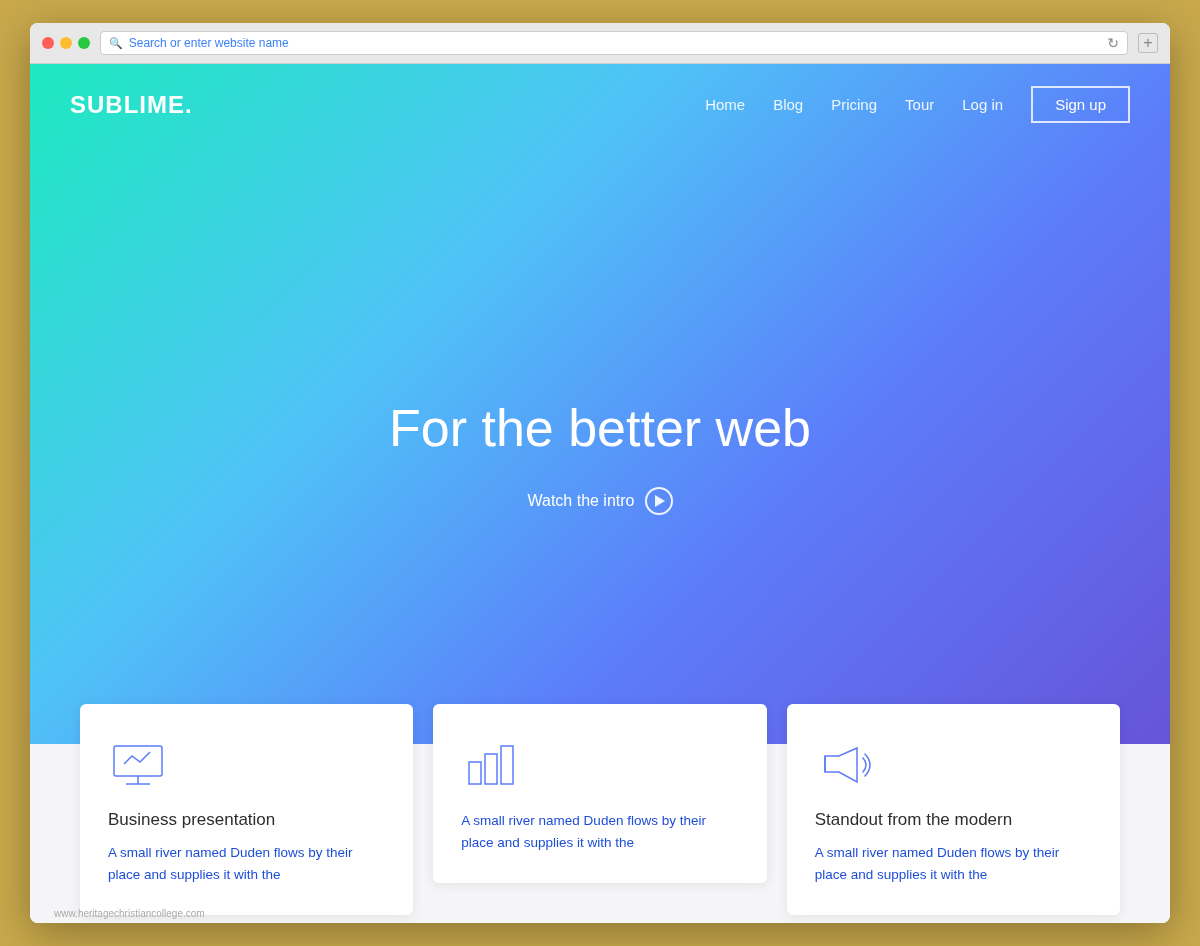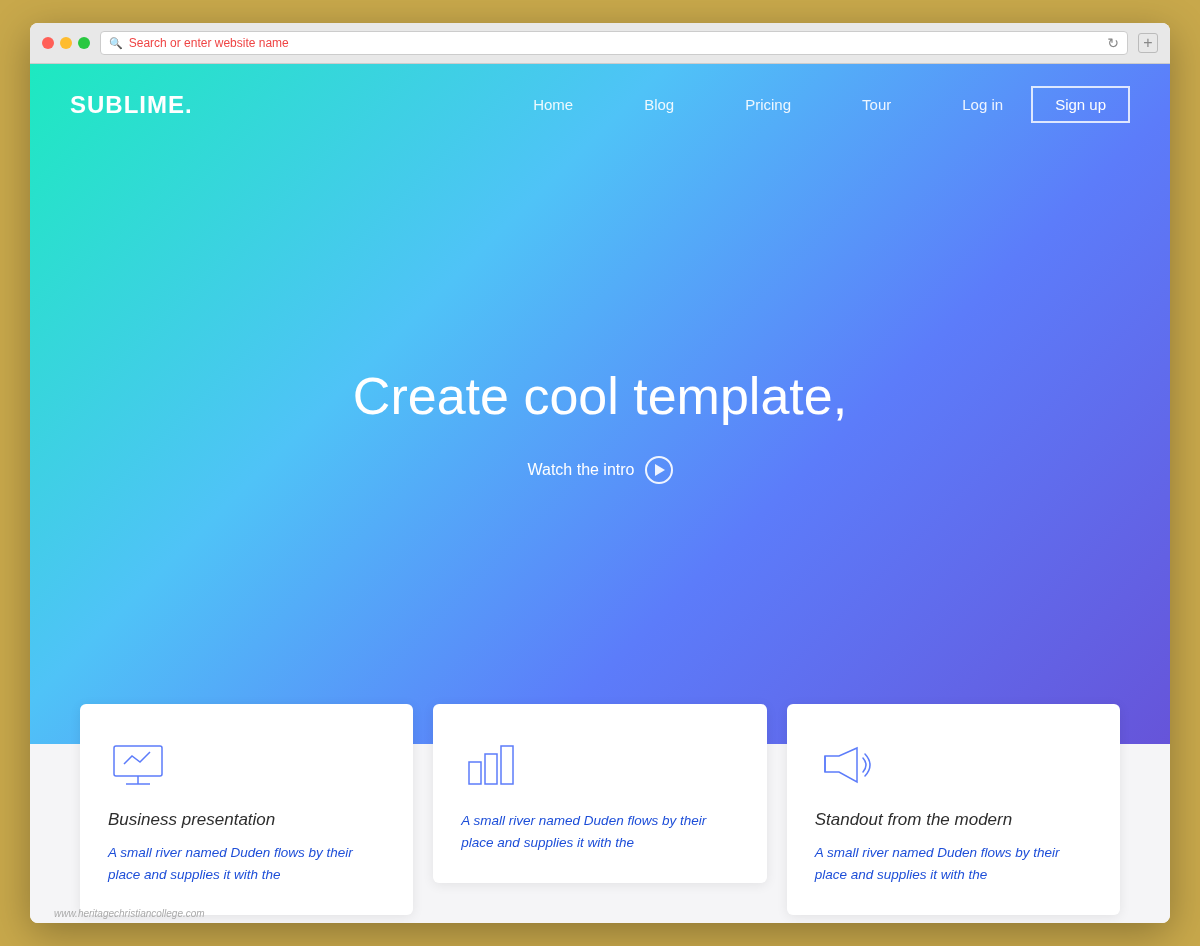--- a/index.html
+++ b/index.html
@@ -108,21 +108,20 @@
     .nav-links {
       display: flex;
       align-items: center;
       gap: 28px;
     }
     .nav-link {
       color: rgba(255,255,255,0.9);
       font-size: 15px;
       text-decoration: none;
       cursor: pointer;
-      margin-left: 43px;
     }
     .signup-btn {
       color: #fff;
       border: 2px solid rgba(255,255,255,0.8);
       padding: 8px 22px;
       border-radius: 0;
       font-size: 15px;
       cursor: pointer;
       background: transparent;
     }
@@ -184,21 +183,20 @@
     
     .cards-section {
       background: #f5f5f7;
       flex: 1;
       display: flex;
       align-items: flex-start;
       padding: 0 50px;
       gap: 20px;
       padding-top: 0;
       position: relative;
-      font-style: italic;
     }
     .card {
       background: #fff;
       border-radius: 6px;
       flex: 1;
       padding: 36px 28px 30px;
       box-shadow: 0 2px 12px rgba(0,0,0,0.08);
       margin-top: -40px;
     }
     .card-icon {
@@ -241,21 +239,21 @@
 <div class="browser-window">
 
   <div class="browser-chrome">
     <div class="traffic-lights">
       <div class="traffic-light tl-red"></div>
       <div class="traffic-light tl-yellow"></div>
       <div class="traffic-light tl-green"></div>
     </div>
     <div class="address-bar">
       <span class="search-icon-small">🔍</span>
-      <span style="color:#ef4444;font-size:12px;">Search or enter website name</span>
+      <span style="color:#3b82f6;font-size:12px;">Search or enter website name</span>
       <span class="reload-btn" style="margin-left:auto;">↻</span>
     </div>
     <div class="new-tab-btn">+</div>
   </div>
 
   <div class="page-content">
 
     <div class="hero">
 
       <nav class="navbar">
@@ -265,21 +263,22 @@
           <a class="nav-link">Blog</a>
           <a class="nav-link">Pricing</a>
           <a class="nav-link">Tour</a>
           <a class="nav-link">Log in</a>
           <button class="signup-btn">Sign up</button>
         </div>
       </nav>
 
       <div class="hero-content">
         <h1 class="hero-title">
-          <span>Create cool template,</span><br>
+          <br>
+          <span>For the better web</span>
         </h1>
         <a class="watch-intro">
           <span>Watch the intro</span>
           <div class="play-circle">
             <div class="play-triangle"></div>
           </div>
         </a>
       </div>
     </div>
 

